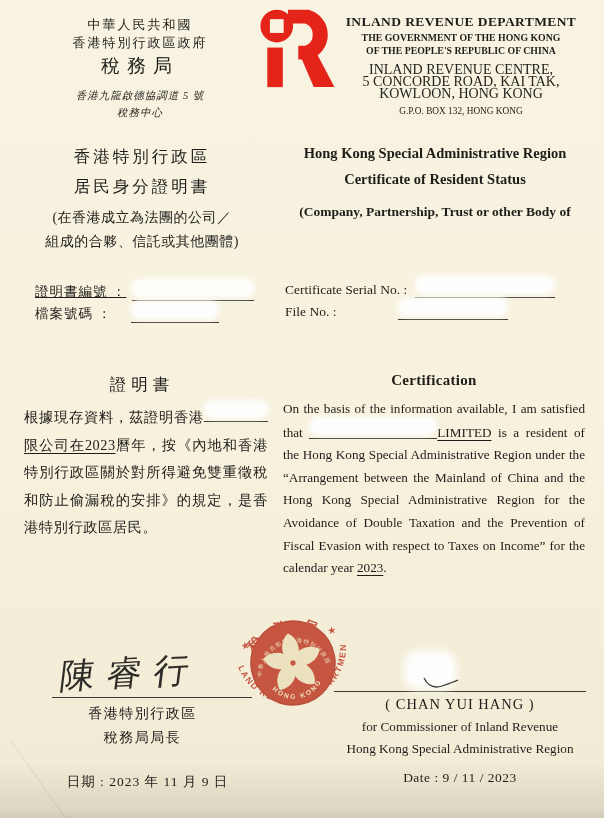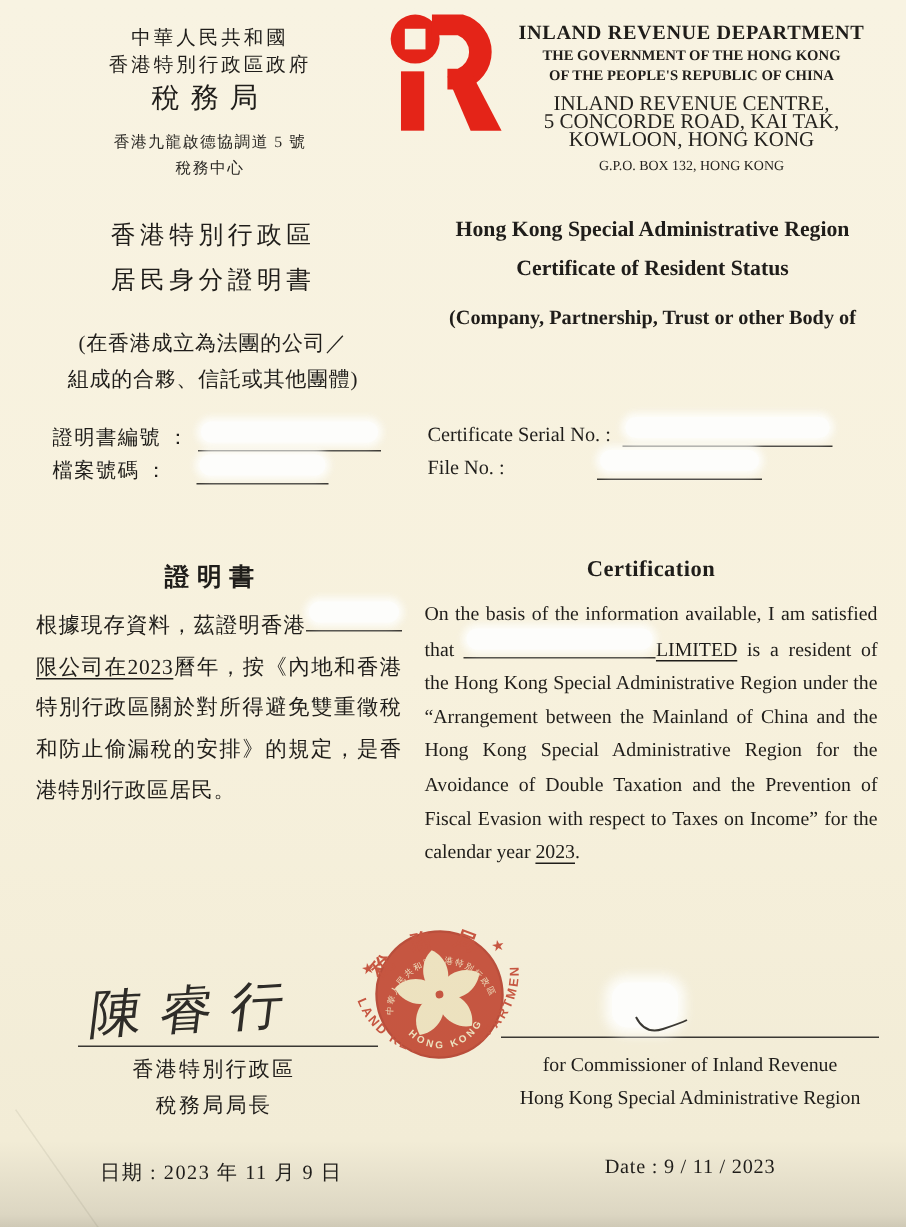--- a/index.html
+++ b/index.html
@@ -7,45 +7,45 @@
   .paper{
     position:relative;width:604px;height:818px;
     background:linear-gradient(180deg,#f8f3e2 0%,#f7f1dd 55%,#f2ecd6 93%,#dcd6c2 99%,#cfc9b6 100%);
     font-family:"Liberation Serif","DejaVu Serif",serif;color:#1f1d1a;
   }
   .abs{position:absolute;}
   .center{text-align:center;}
   
   .hdr-cn{left:28px;top:16px;width:224px;line-height:18px;font-size:13px;letter-spacing:2px;font-family:"Liberation Serif",serif;}
   .hdr-cn .dept{font-size:19px;letter-spacing:7px;line-height:26px;margin-top:1px;}
-  .hdr-cn .addr{font-size:10.5px;letter-spacing:1px;line-height:15px;margin-top:9px;color:#2a2824;}
+  .hdr-cn .addr{font-size:10.5px;letter-spacing:1px;line-height:15px;margin-top:9px;color:#2a2824;font-style:italic;}
   .hdr-cn .addr div{margin-top:2px;}
   .hdr-en{left:332px;top:14px;width:258px;}
   .hdr-en .t1{font-size:13.5px;font-weight:bold;letter-spacing:.4px;}
   .hdr-en .t2{font-size:9.8px;font-weight:bold;line-height:12.5px;margin-top:2px;}
   .hdr-en .addr{font-size:14px;line-height:12px;margin-top:7px;color:#24221e;}
   .hdr-en .po{font-size:9.3px;margin-top:6px;color:#24221e;}
   
   .logo{left:257px;top:8px;width:86px;height:86px;}
   
   .title-cn{left:26px;top:142px;width:232px;}
   .title-cn .l1{font-size:16.5px;letter-spacing:3px;line-height:30px;}
-  .title-cn .l2{font-size:14px;letter-spacing:.5px;line-height:24px;margin-top:16px;}
+  .title-cn .l2{font-size:14px;letter-spacing:.5px;line-height:24px;margin-top:4px;}
   .title-en{left:280px;top:140px;width:310px;font-weight:bold;}
   .title-en .l1{font-size:14.5px;line-height:26px;}
   .title-en .l2{font-size:13.5px;line-height:23px;margin-top:8px;}
   
   .label-cn{font-size:13.5px;letter-spacing:1px;}
   .label-en{font-size:13.5px;}
   .row{display:flex;align-items:flex-end;}
   .blank{display:inline-block;border-bottom:1.2px solid #3a3833;position:relative;height:15px;vertical-align:baseline;}
   .redact{position:absolute;left:2px;right:2px;top:-4px;height:14px;background:#fdfdfb;border-radius:7px;
           box-shadow:0 0 5px 3px rgba(253,253,250,.95);}
   
-  .cert-cn-h{left:26px;top:374px;width:232px;font-size:16.5px;font-weight:bold;letter-spacing:5px;}
+  .cert-cn-h{left:26px;top:374px;width:232px;font-size:16.5px;font-weight:normal;letter-spacing:5px;}
   .cert-cn-b{left:24px;top:404px;width:244px;font-size:14.3px;line-height:27.5px;text-align:justify;letter-spacing:.5px;}
   .cert-en-h{left:283px;top:372px;width:302px;font-size:15px;font-weight:bold;letter-spacing:.3px;}
   .cert-en-b{left:283px;top:398px;width:302px;font-size:13.2px;line-height:22.6px;text-align:justify;}
   .u{text-decoration:underline;text-underline-offset:3px;}
   
   .seal{left:222px;top:592px;width:142px;height:142px;mix-blend-mode:multiply;opacity:.92;}
   
   .sig-hand{left:60px;top:648px;width:200px;font-size:35px;letter-spacing:12px;color:#2e2c28;
             transform:rotate(-3deg) skewX(-10deg);font-family:"Liberation Serif",serif;}
   .sig-line-l{left:52px;top:697px;width:200px;border-top:1.4px solid #3a3833;}
@@ -109,21 +109,21 @@
     <div class="l1">居民身分證明書</div>
     <div class="l2">(在香港成立為法團的公司／</div>
     <div class="l2" style="margin-top:0">組成的合夥、信託或其他團體)</div>
   </div>
   <div class="abs title-en center">
     <div class="l1">Hong Kong Special Administrative Region</div>
     <div class="l1">Certificate of Resident Status</div>
     <div class="l2">(Company, Partnership, Trust or other Body of</div>
   </div>
 
-  <div class="abs row" style="left:35px;top:283px;">
+  <div class="abs row" style="left:35px;top:283px;text-decoration:underline;">
     <span class="label-cn">證明書編號 ：</span>
     <span class="blank" style="width:122px;margin-left:6px;">
         <span class="redact"></span>
       </span>
   </div>
   <div class="abs row" style="left:35px;top:305px;text-align:right;">
     <span class="label-cn">檔案號碼 ：</span>
     <span class="blank" style="width:88px;margin-left:19px;">
         <span class="redact"></span>
       </span>
@@ -203,18 +203,19 @@
     </svg>
   </div>
 
   <div class="abs sig-cn center">
     <div>香港特別行政區</div>
     <div>稅務局局長</div>
   </div>
   <div class="abs date-cn center">日期 :  2023 年  11 月  9 日</div>
 
   <div class="abs sig-en center">
+    <div class="nm">( CHAN YUI HANG )</div>
     <div class="ln">for Commissioner of Inland Revenue</div>
     <div class="ln" style="margin-top:0">Hong Kong Special Administrative Region</div>
   </div>
   <div class="abs date-en center">Date :   9 / 11 / 2023</div>
 
 </div>
 
 </body></html>

